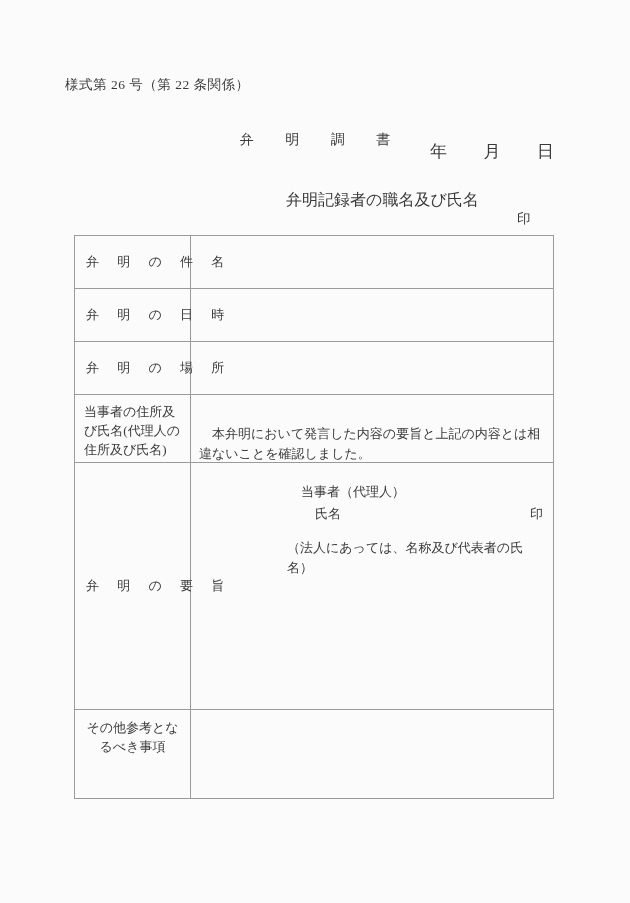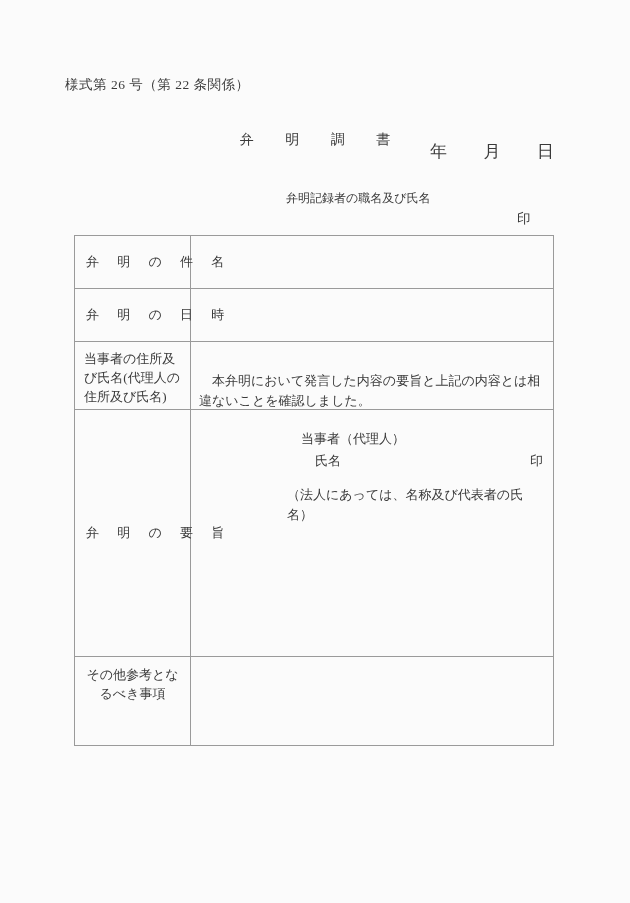--- a/index.html
+++ b/index.html
@@ -51,21 +51,21 @@
   }
   .doc-title .ch {
     display: inline-block;
     margin: 0 14px;
   }
 
   .recorder {
     position: absolute;
     left: 286px;
     top: 190px;
-    font-size: 12px;
+    font-size: 16px;
     white-space: nowrap;
   }
   .recorder-seal {
     position: absolute;
     left: 517px;
     top: 210px;
     font-size: 13.5px;
   }
 
   
@@ -186,20 +186,26 @@
         <td></td>
       </tr>
 
       <tr class="r2">
         <td>
           <div class="lbl lbl-spaced">弁 明 の 日 時</div>
         </td>
         <td></td>
       </tr>
 
+      <tr class="r3">
+        <td>
+          <div class="lbl lbl-spaced">弁 明 の 場 所</div>
+        </td>
+        <td></td>
+      </tr>
 
       <tr class="r4">
         <td>
           <div class="lbl lbl-wrap">当事者の住所及び氏名(代理人の住所及び氏名)</div>
         </td>
         <td></td>
       </tr>
 
       <tr class="r5">
         <td>

